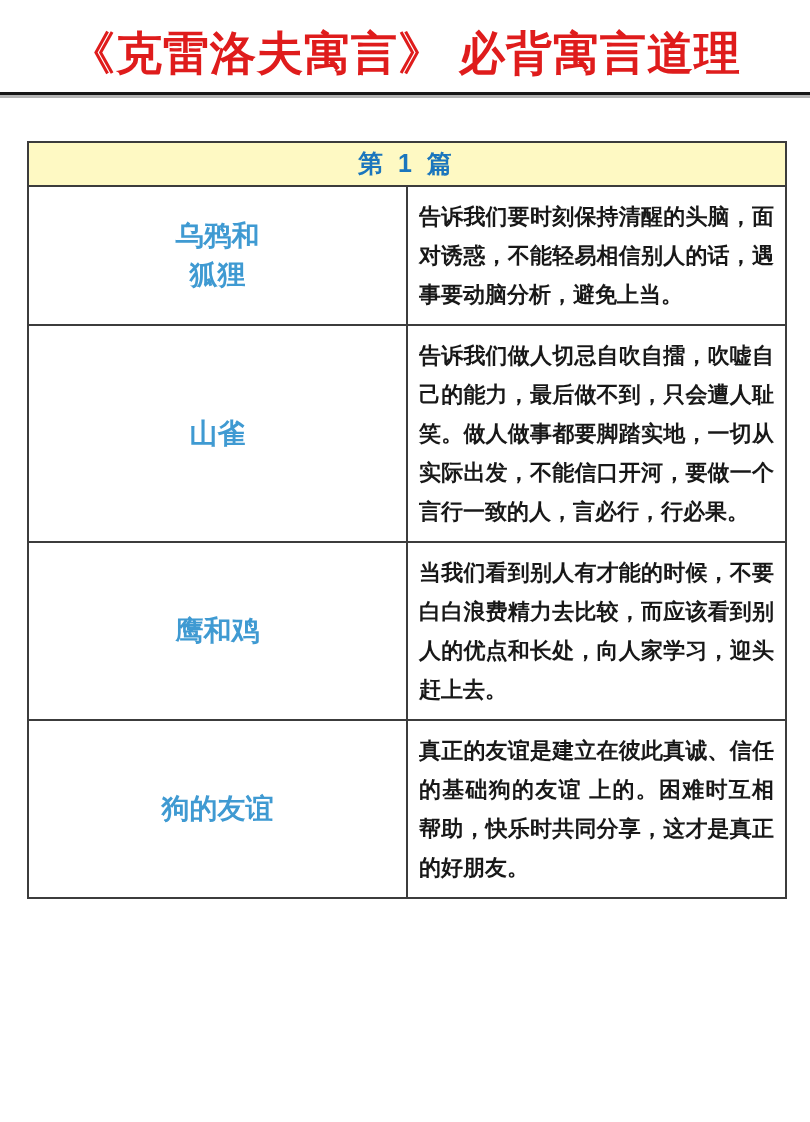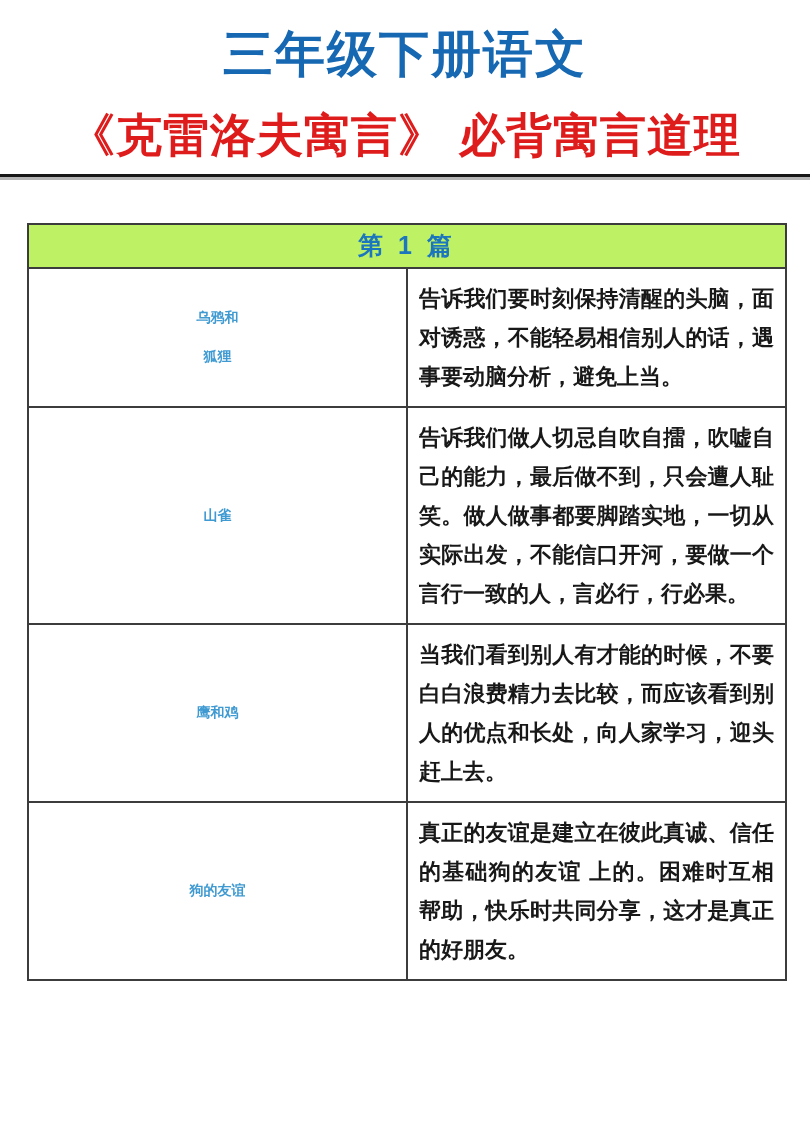--- a/index.html
+++ b/index.html
@@ -46,32 +46,32 @@
     margin: 46px 0 0 27px;
     width: 760px;
     border-collapse: collapse;
     table-layout: fixed;
   }
   table.fable-table th,
   table.fable-table td {
     border: 2px solid #3c3c3c;
   }
   th.section-header {
-    background: #bef264;
+    background: #fef9c3;
     color: #1b76bd;
     font-size: 25px;
     font-weight: bold;
     height: 40px;
     text-align: center;
     letter-spacing: 4px;
   }
   td.fable-cell {
     width: 121px;
     color: #3f9ad2;
-    font-size: 14px;
+    font-size: 28px;
     font-weight: 600;
     text-align: center;
     vertical-align: middle;
     line-height: 39px;
     white-space: pre-line;
     padding: 2px 0;
   }
   td.moral-cell {
     color: #181818;
     font-size: 22px;
@@ -80,21 +80,20 @@
     padding: 10px 11px;
     text-align: justify;
     vertical-align: middle;
   }
 </style>
 </head>
 <body>
 
 <div class="page">
 
-  <h1 class="title">三年级下册语文</h1>
   <h2 class="subtitle">《克雷洛夫寓言》 必背寓言道理</h2>
   <div class="rule"></div>
 
   <table class="fable-table">
     <thead>
       <tr>
         <th class="section-header" colspan="2">第 1 篇</th>
       </tr>
     </thead>
     <tbody>

